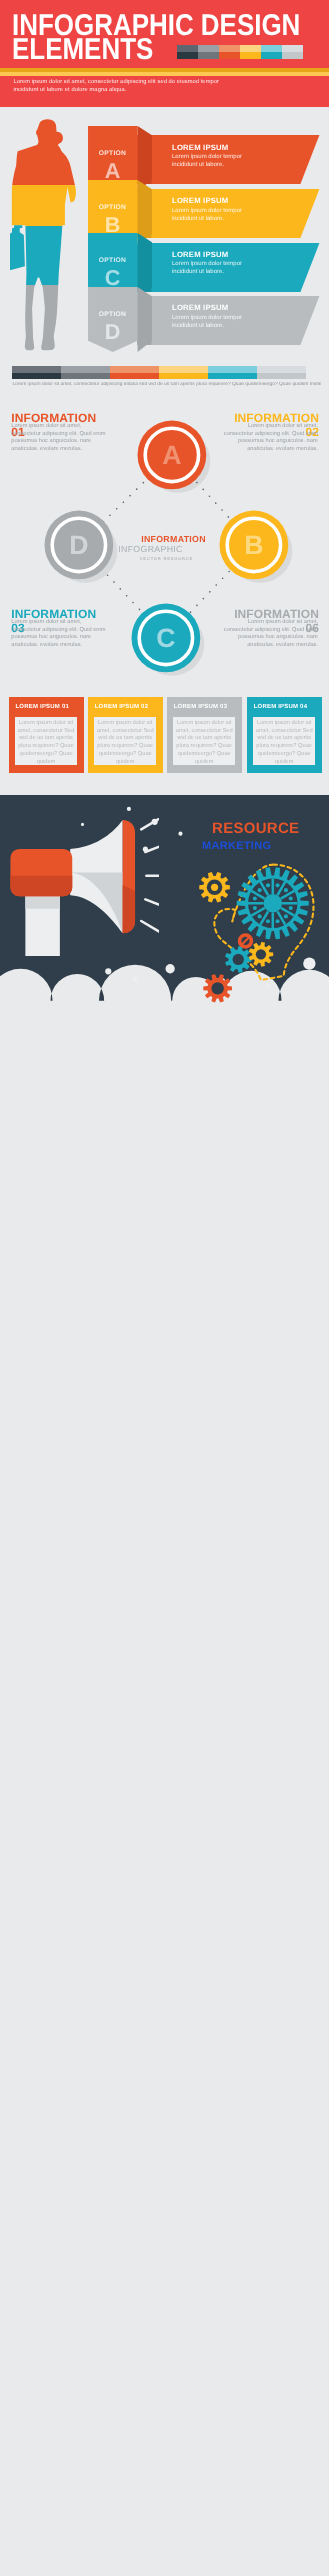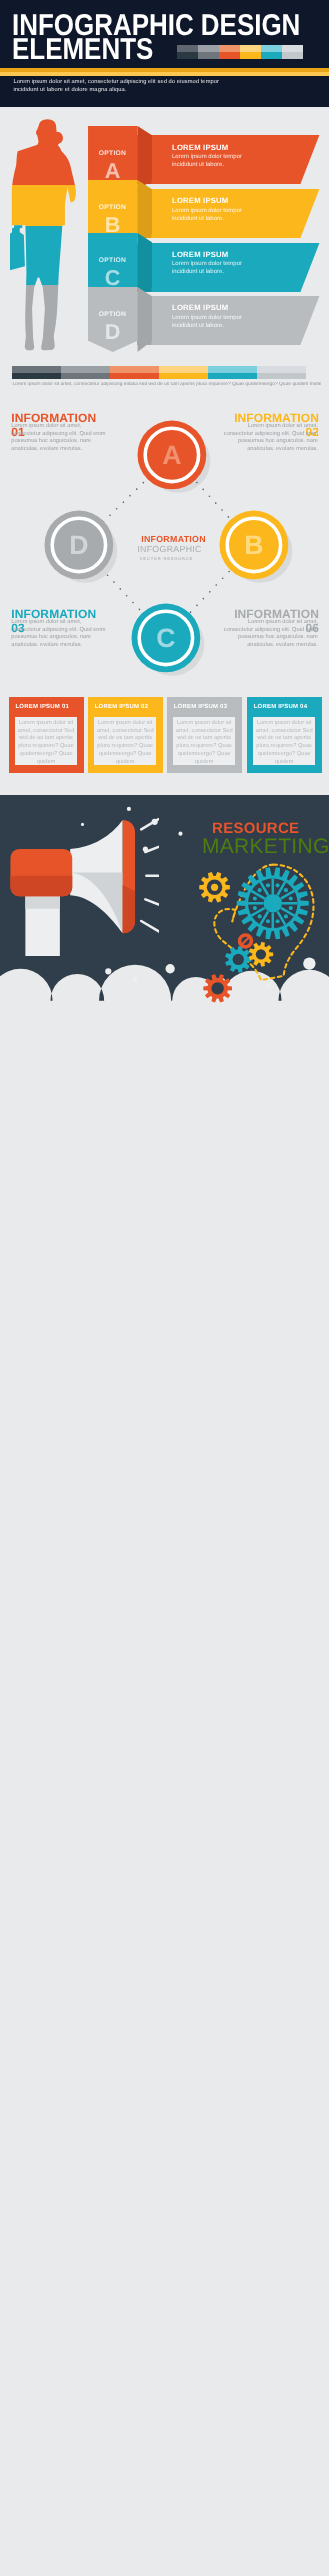--- a/index.html
+++ b/index.html
@@ -3,21 +3,21 @@
 <meta charset="utf-8">
 <style>
 *{margin:0;padding:0;box-sizing:border-box}
 html,body{width:330px;background:#e9eaeb;font-family:"Liberation Sans",sans-serif}
 body{-webkit-font-smoothing:antialiased;text-rendering:geometricPrecision}
 .page{position:relative;width:330px;height:3297px;overflow:hidden;background:#e9eaeb}
 .abs{position:absolute}
 svg{display:block}
 
 
-.hdr{left:0;top:0;width:330px;height:107px;background:#0f172a}
+.hdr{left:0;top:0;width:330px;height:107px;background:#ef4444}
 .hdr-t1{left:12.4px;top:13px;font-size:30px;font-weight:bold;color:#fff;letter-spacing:0px;line-height:25px;transform:scaleX(.865);transform-origin:0 0;white-space:nowrap}
 .hdr-t2{left:12.4px;top:37px;font-size:30px;font-weight:bold;color:#fff;letter-spacing:0px;line-height:25px;transform:scaleX(.865);transform-origin:0 0;white-space:nowrap}
 .hdr-sub{left:13.4px;top:79px;width:216px;font-size:5.7px;color:#fff;line-height:7.5px;opacity:.92;letter-spacing:0.1px}
 .hdr-b1{left:0;top:68px;width:330px;height:4.1px;background:#e8a517}
 .hdr-b2{left:0;top:72px;width:330px;height:4.1px;background:#fdc851}
 
 
 .opt-lbl{width:49px;text-align:center;font-size:6.7px;font-weight:bold;color:rgba(255,255,255,.82);letter-spacing:0.3px}
 .opt-ltr{width:49px;text-align:center;font-size:21.6px;font-weight:bold;color:rgba(255,255,255,.62);line-height:21.6px}
 .rb-title{font-size:7.7px;font-weight:bold;color:#fff;letter-spacing:0.2px}
@@ -25,21 +25,21 @@
 .sec-intro{font-size:4.9px;color:#8b9096;line-height:6.7px}
 .inf-t{font-size:12px;font-weight:bold;letter-spacing:0.1px}
 .inf-b{font-size:5.7px;color:#9aa0a5;line-height:7.7px;width:95px}
 .ctr-1{font-size:8.8px;font-weight:bold;color:#e8542a;letter-spacing:0.3px;text-align:center}
 .ctr-2{font-size:8.8px;color:#a9aeb2;letter-spacing:0.3px;text-align:center}
 .ctr-3{font-size:4.1px;color:#b4b9bc;letter-spacing:0.8px;text-align:center;font-weight:bold}
 
 .card-t{font-size:6px;font-weight:bold;color:#fff;letter-spacing:0.2px}
 .card-b{font-size:5.7px;color:#b5babd;line-height:7.7px;text-align:center}
 .biz-t1{font-size:15px;font-weight:bold;color:#e8542a;letter-spacing:0.3px;line-height:17.5px}
-.biz-t2{font-size:21px;font-weight:normal;color:#4d7c0f;letter-spacing:0.3px;line-height:17.5px}
+.biz-t2{font-size:11px;font-weight:bold;color:#1d4ed8;letter-spacing:0.3px;line-height:17.5px}
 </style>
 </head>
 <body>
 
 <div class="page">
 <div class="abs hdr">
   <div class="abs hdr-t1">INFOGRAPHIC DESIGN</div>
   <div class="abs hdr-t2">ELEMENTS</div>
   <div class="abs" style="left:177px;top:45px;width:21px;height:6.7px;background:#5f6670"></div>
   <div class="abs" style="left:198px;top:45px;width:21px;height:6.7px;background:#9ba0a7"></div>
@@ -170,21 +170,21 @@
     <circle cx="68" cy="68" r="52" fill="none" stroke="#ffffff" stroke-width="7"></circle>
     <text x="68" y="68" fill="#9fd8e2" font-family="Liberation Sans, sans-serif" font-size="52" font-weight="bold" text-anchor="middle" dominant-baseline="central">C</text>
   </svg>
   <svg class="abs" style="left:44px;top:510px" width="78" height="78" viewBox="0 0 152 152">
     <ellipse cx="80" cy="80" rx="63" ry="62" fill="#000" opacity=".07"></ellipse>
     <circle cx="68" cy="68" r="67" fill="#a7abae"></circle>
     <circle cx="68" cy="68" r="52" fill="none" stroke="#ffffff" stroke-width="7"></circle>
     <text x="68" y="68" fill="#d2d5d7" font-family="Liberation Sans, sans-serif" font-size="52" font-weight="bold" text-anchor="middle" dominant-baseline="central">D</text>
   </svg>
   <div class="abs ctr-1" style="left:122px;top:534px;width:103px">INFORMATION</div>
-  <div class="abs ctr-2" style="left:118px;top:544px;width:103px">INFOGRAPHIC</div>
+  <div class="abs ctr-2" style="left:99px;top:544px;width:103px">INFOGRAPHIC</div>
   <div class="abs ctr-3" style="left:115px;top:556px;width:103px">VECTOR RESOURCE</div>
     <div class="abs inf-t" style="left:11.3px;top:411px;width:96px;color:#e8542a;text-align:left">INFORMATION 01</div>
     <div class="abs inf-b" style="left:11.3px;top:423px;text-align:left">Lorem ipsum dolor sit amet, consectetur adipiscing elit. Quid enim possumus hoc anguiculos. nare anaticulas. evolare merulas.</div>
     <div class="abs inf-t" style="left:223px;top:411px;width:96px;color:#fcb71d;text-align:right">INFORMATION 02</div>
     <div class="abs inf-b" style="left:223px;top:423px;text-align:right">Lorem ipsum dolor sit amet, consectetur adipiscing elit. Quid enim possumus hoc anguiculos. nare anaticulas. evolare merulas.</div>
     <div class="abs inf-t" style="left:11.3px;top:607px;width:96px;color:#1aa9bd;text-align:left">INFORMATION 03</div>
     <div class="abs inf-b" style="left:11.3px;top:619px;text-align:left">Lorem ipsum dolor sit amet, consectetur adipiscing elit. Quid enim possumus hoc anguiculos. nare anaticulas. evolare merulas.</div>
     <div class="abs inf-t" style="left:223px;top:607px;width:96px;color:#a7abae;text-align:right">INFORMATION 06</div>
     <div class="abs inf-b" style="left:223px;top:619px;text-align:right">Lorem ipsum dolor sit amet, consectetur adipiscing elit. Quid enim possumus hoc anguiculos. nare anaticulas. evolare merulas.</div>
   <div class="abs" style="left:8.8px;top:697px;width:75px;height:76px;background:#e8542a">

